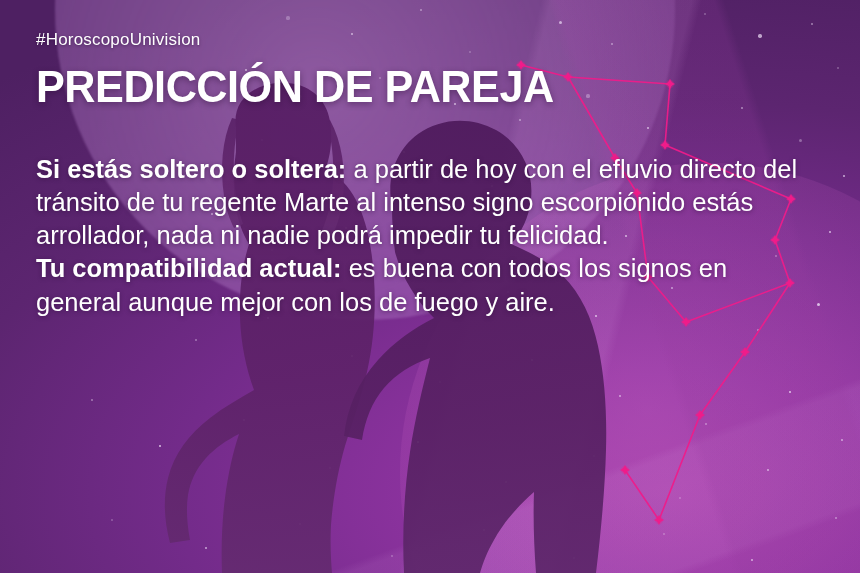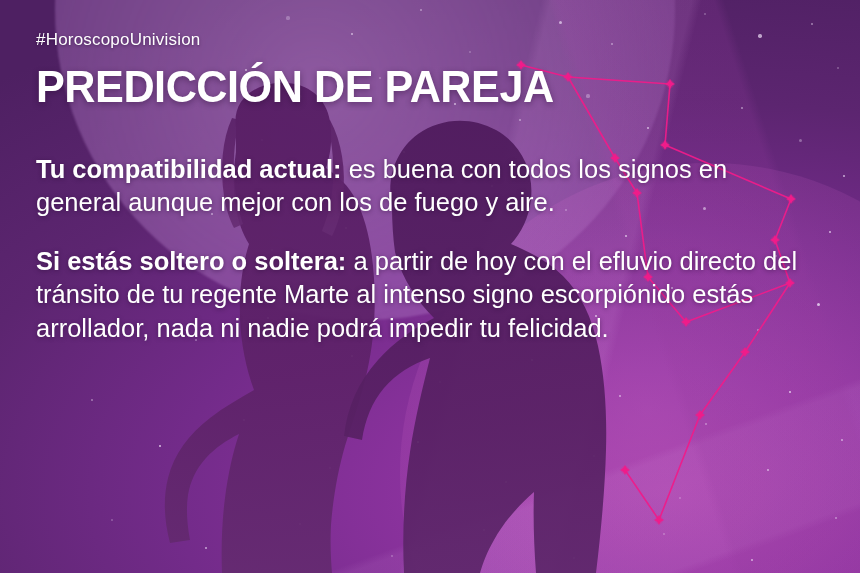--- a/index.html
+++ b/index.html
@@ -300,22 +300,22 @@
         <path d="M625,464.8 Q626.144,468.856 630.2,470 Q626.144,471.144 625,475.2 Q623.856,471.144 619.8,470 Q623.856,468.856 625,464.8 Z" fill="#ef1c8a"></path>
       </g>
   </svg>
 
   <div id="content">
 
     <div id="hashtag">#HoroscopoUnivision</div>
 
     <h1 id="title">PREDICCIÓN DE PAREJA</h1>
 
+    <p class="para" id="para-2">
+      <span class="lead">Si estás soltero o soltera:</span><span> a partir de hoy con el efluvio directo del tránsito de tu regente Marte al intenso signo escorpiónido estás arrollador, nada ni nadie podrá impedir tu felicidad.</span>
+    </p>
+
     <p class="para" id="para-1">
       <span class="lead">Tu compatibilidad actual:</span><span> es buena con todos los signos en general aunque mejor con los de fuego y aire.</span>
     </p>
 
-    <p class="para" id="para-2">
-      <span class="lead">Si estás soltero o soltera:</span><span> a partir de hoy con el efluvio directo del tránsito de tu regente Marte al intenso signo escorpiónido estás arrollador, nada ni nadie podrá impedir tu felicidad.</span>
-    </p>
-
   </div>
 </div>
 
 </body></html>

